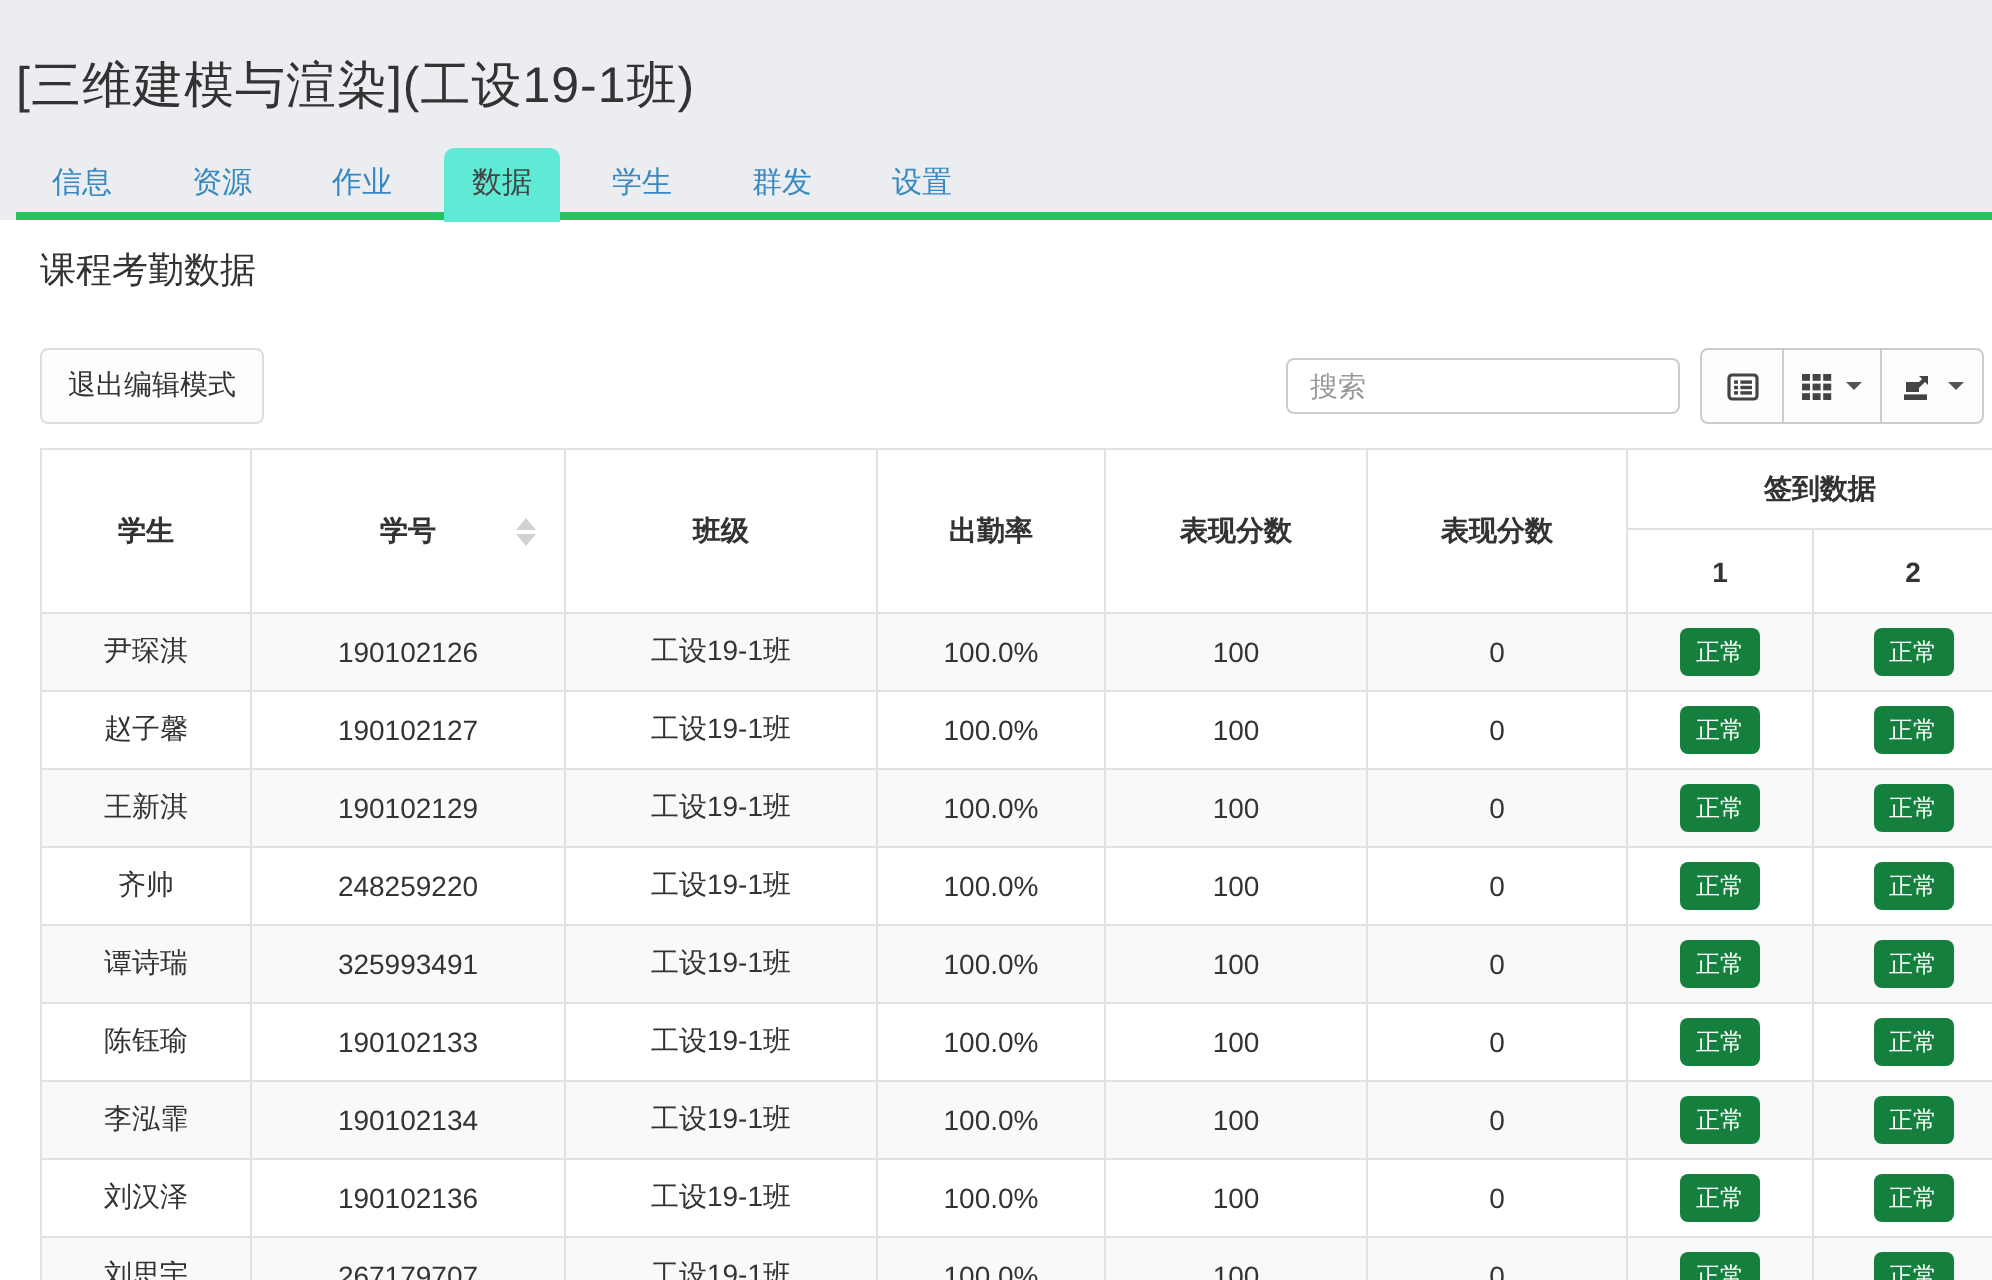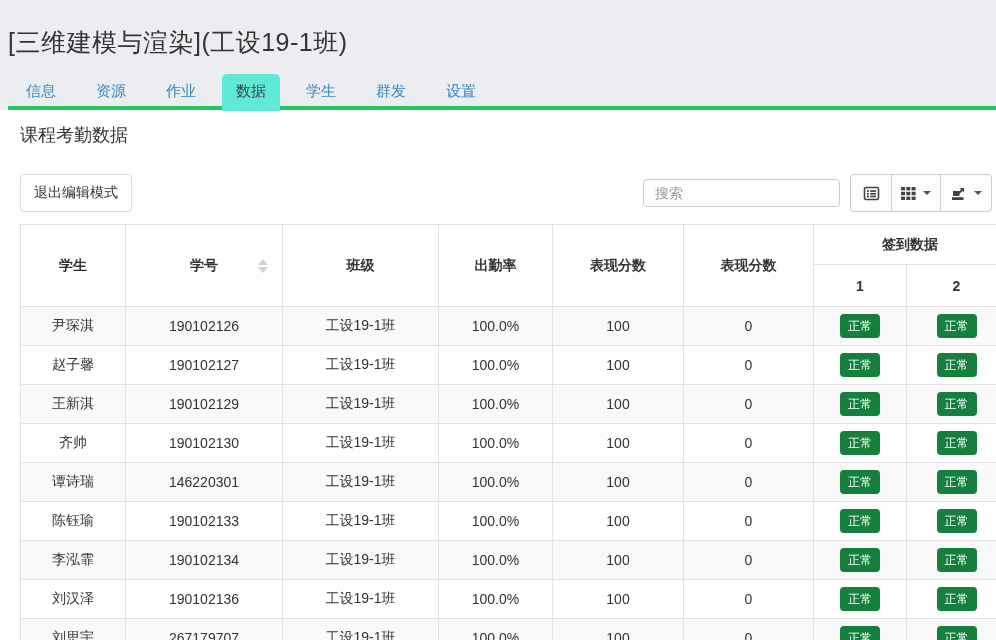--- a/index.html
+++ b/index.html
@@ -231,31 +231,31 @@
             <td>190102129</td>
             <td>工设19-1班</td>
             <td>100.0%</td>
             <td>100</td>
             <td>0</td>
             <td><span class="badge">正常</span></td>
             <td><span class="badge">正常</span></td>
           </tr>
           <tr>
             <td>齐帅</td>
-            <td>190102130</td>
+            <td>248259220</td>
             <td>工设19-1班</td>
             <td>100.0%</td>
             <td>100</td>
             <td>0</td>
             <td><span class="badge">正常</span></td>
             <td><span class="badge">正常</span></td>
           </tr>
           <tr>
             <td>谭诗瑞</td>
-            <td>146220301</td>
+            <td>325993491</td>
             <td>工设19-1班</td>
             <td>100.0%</td>
             <td>100</td>
             <td>0</td>
             <td><span class="badge">正常</span></td>
             <td><span class="badge">正常</span></td>
           </tr>
           <tr>
             <td>陈钰瑜</td>
             <td>190102133</td>

